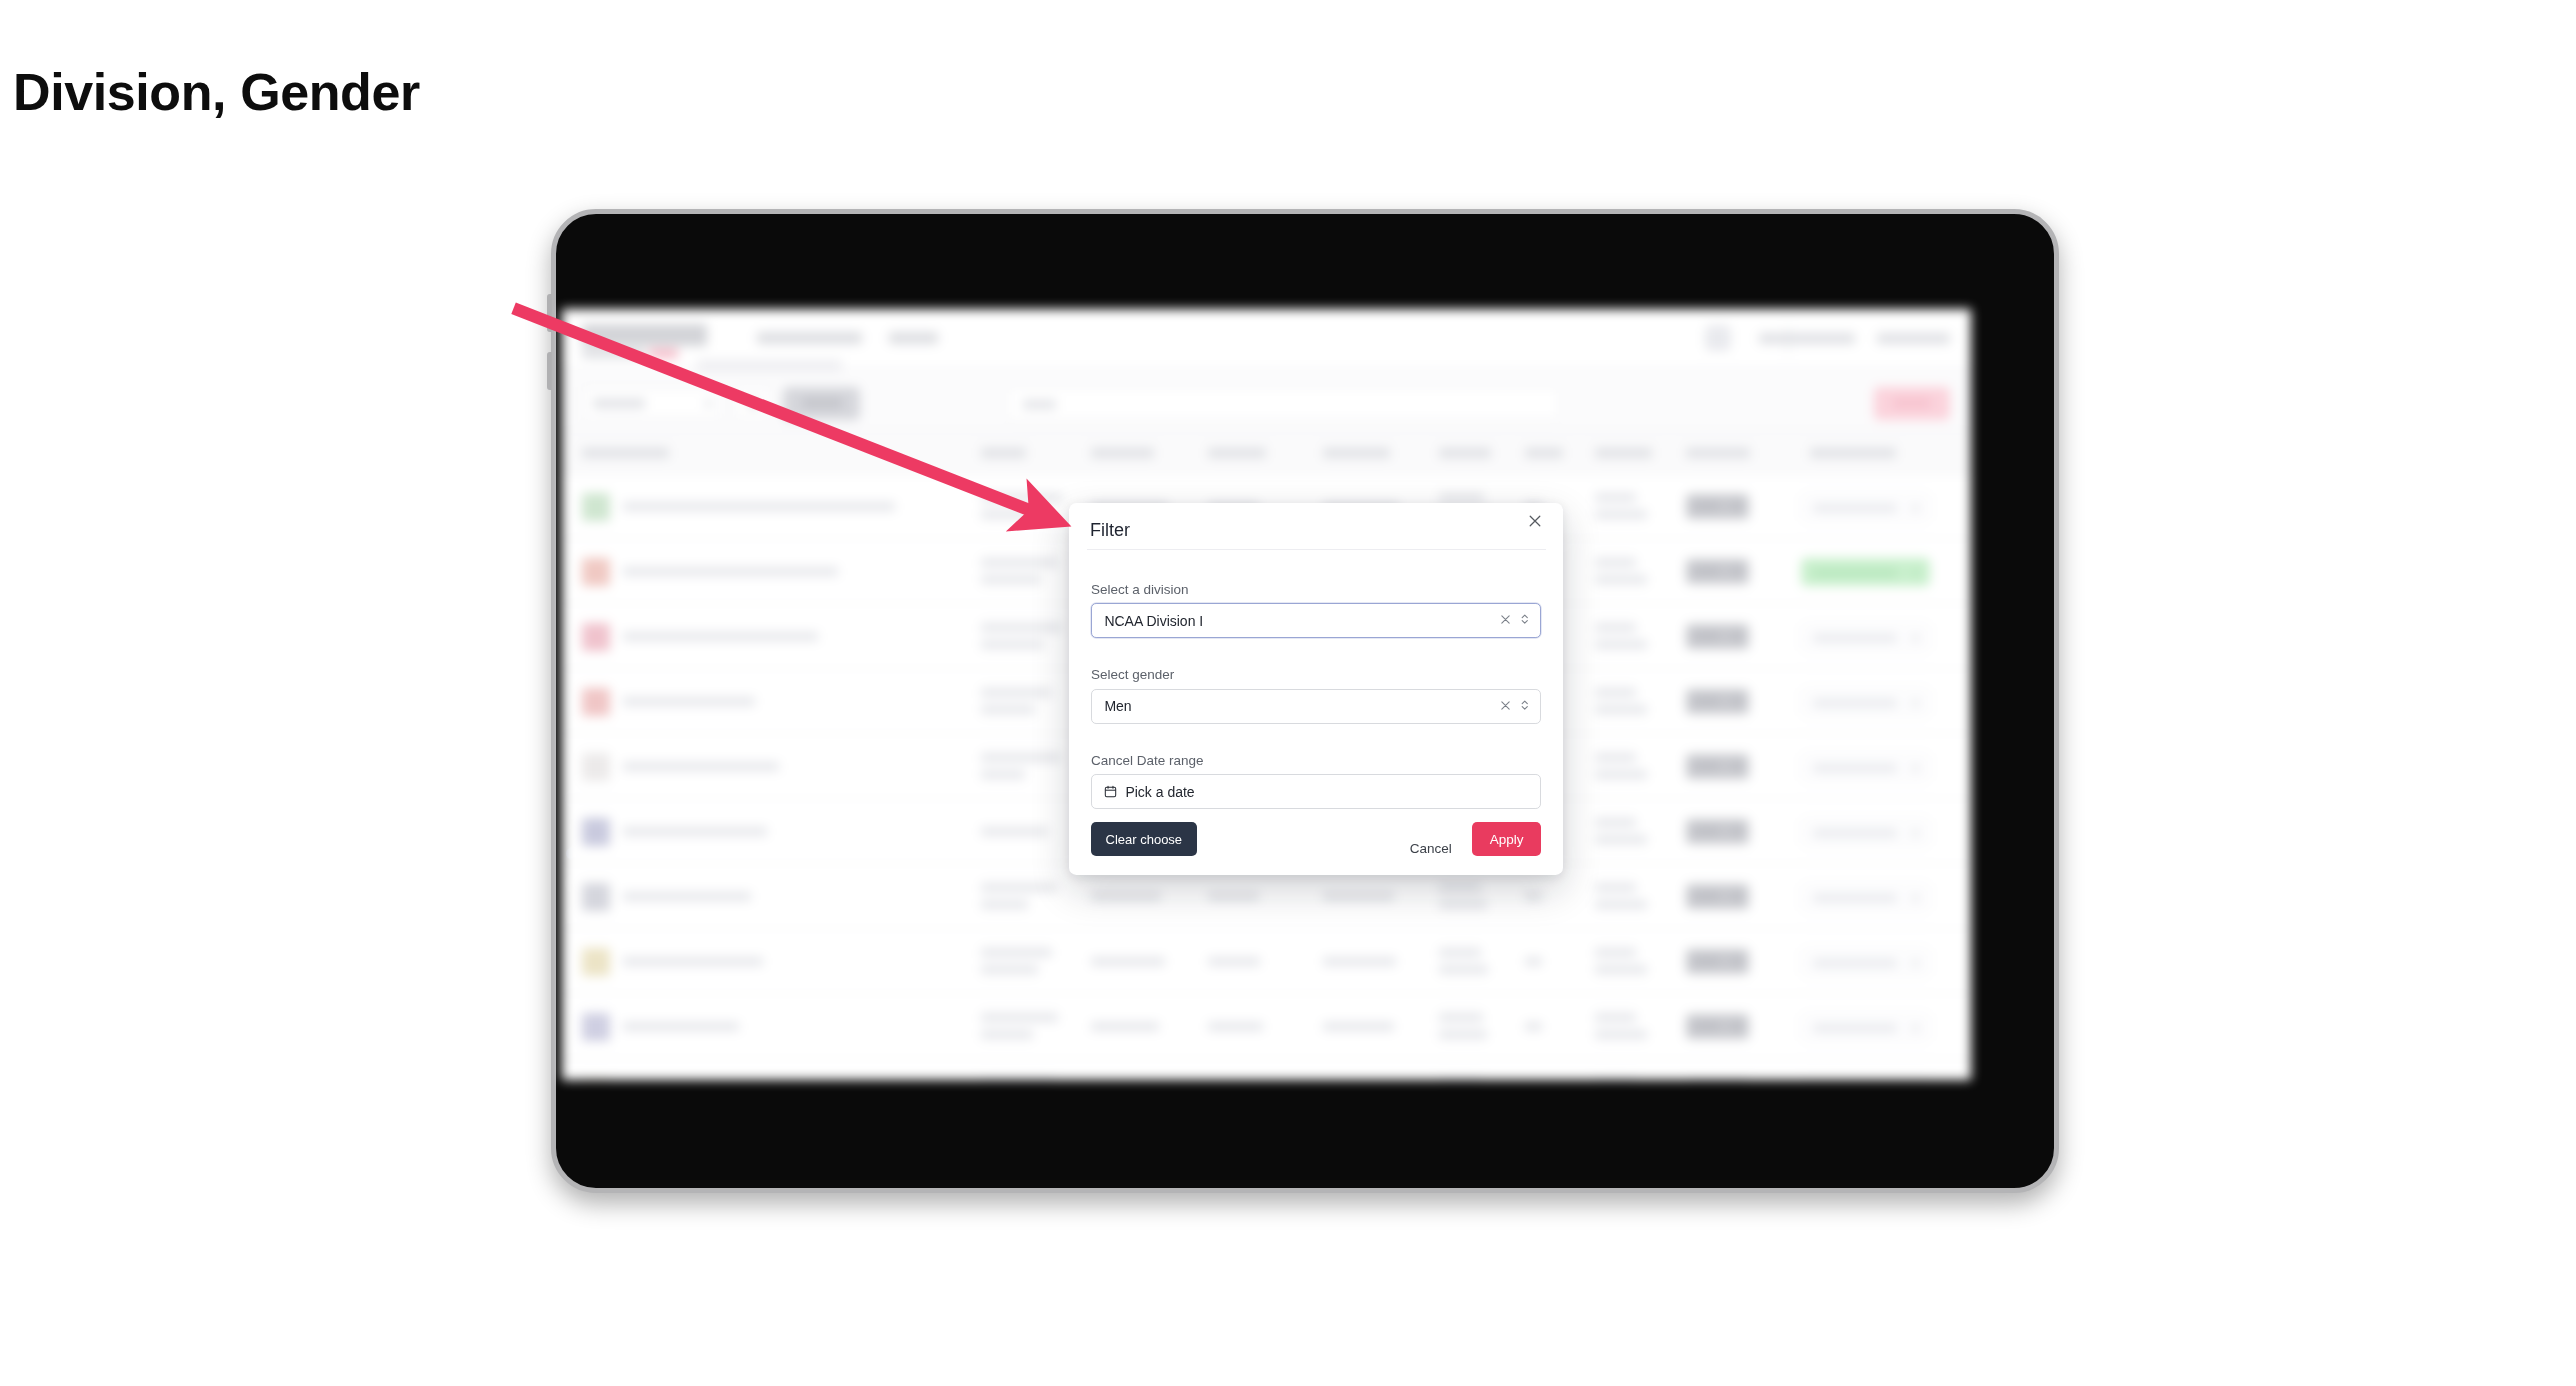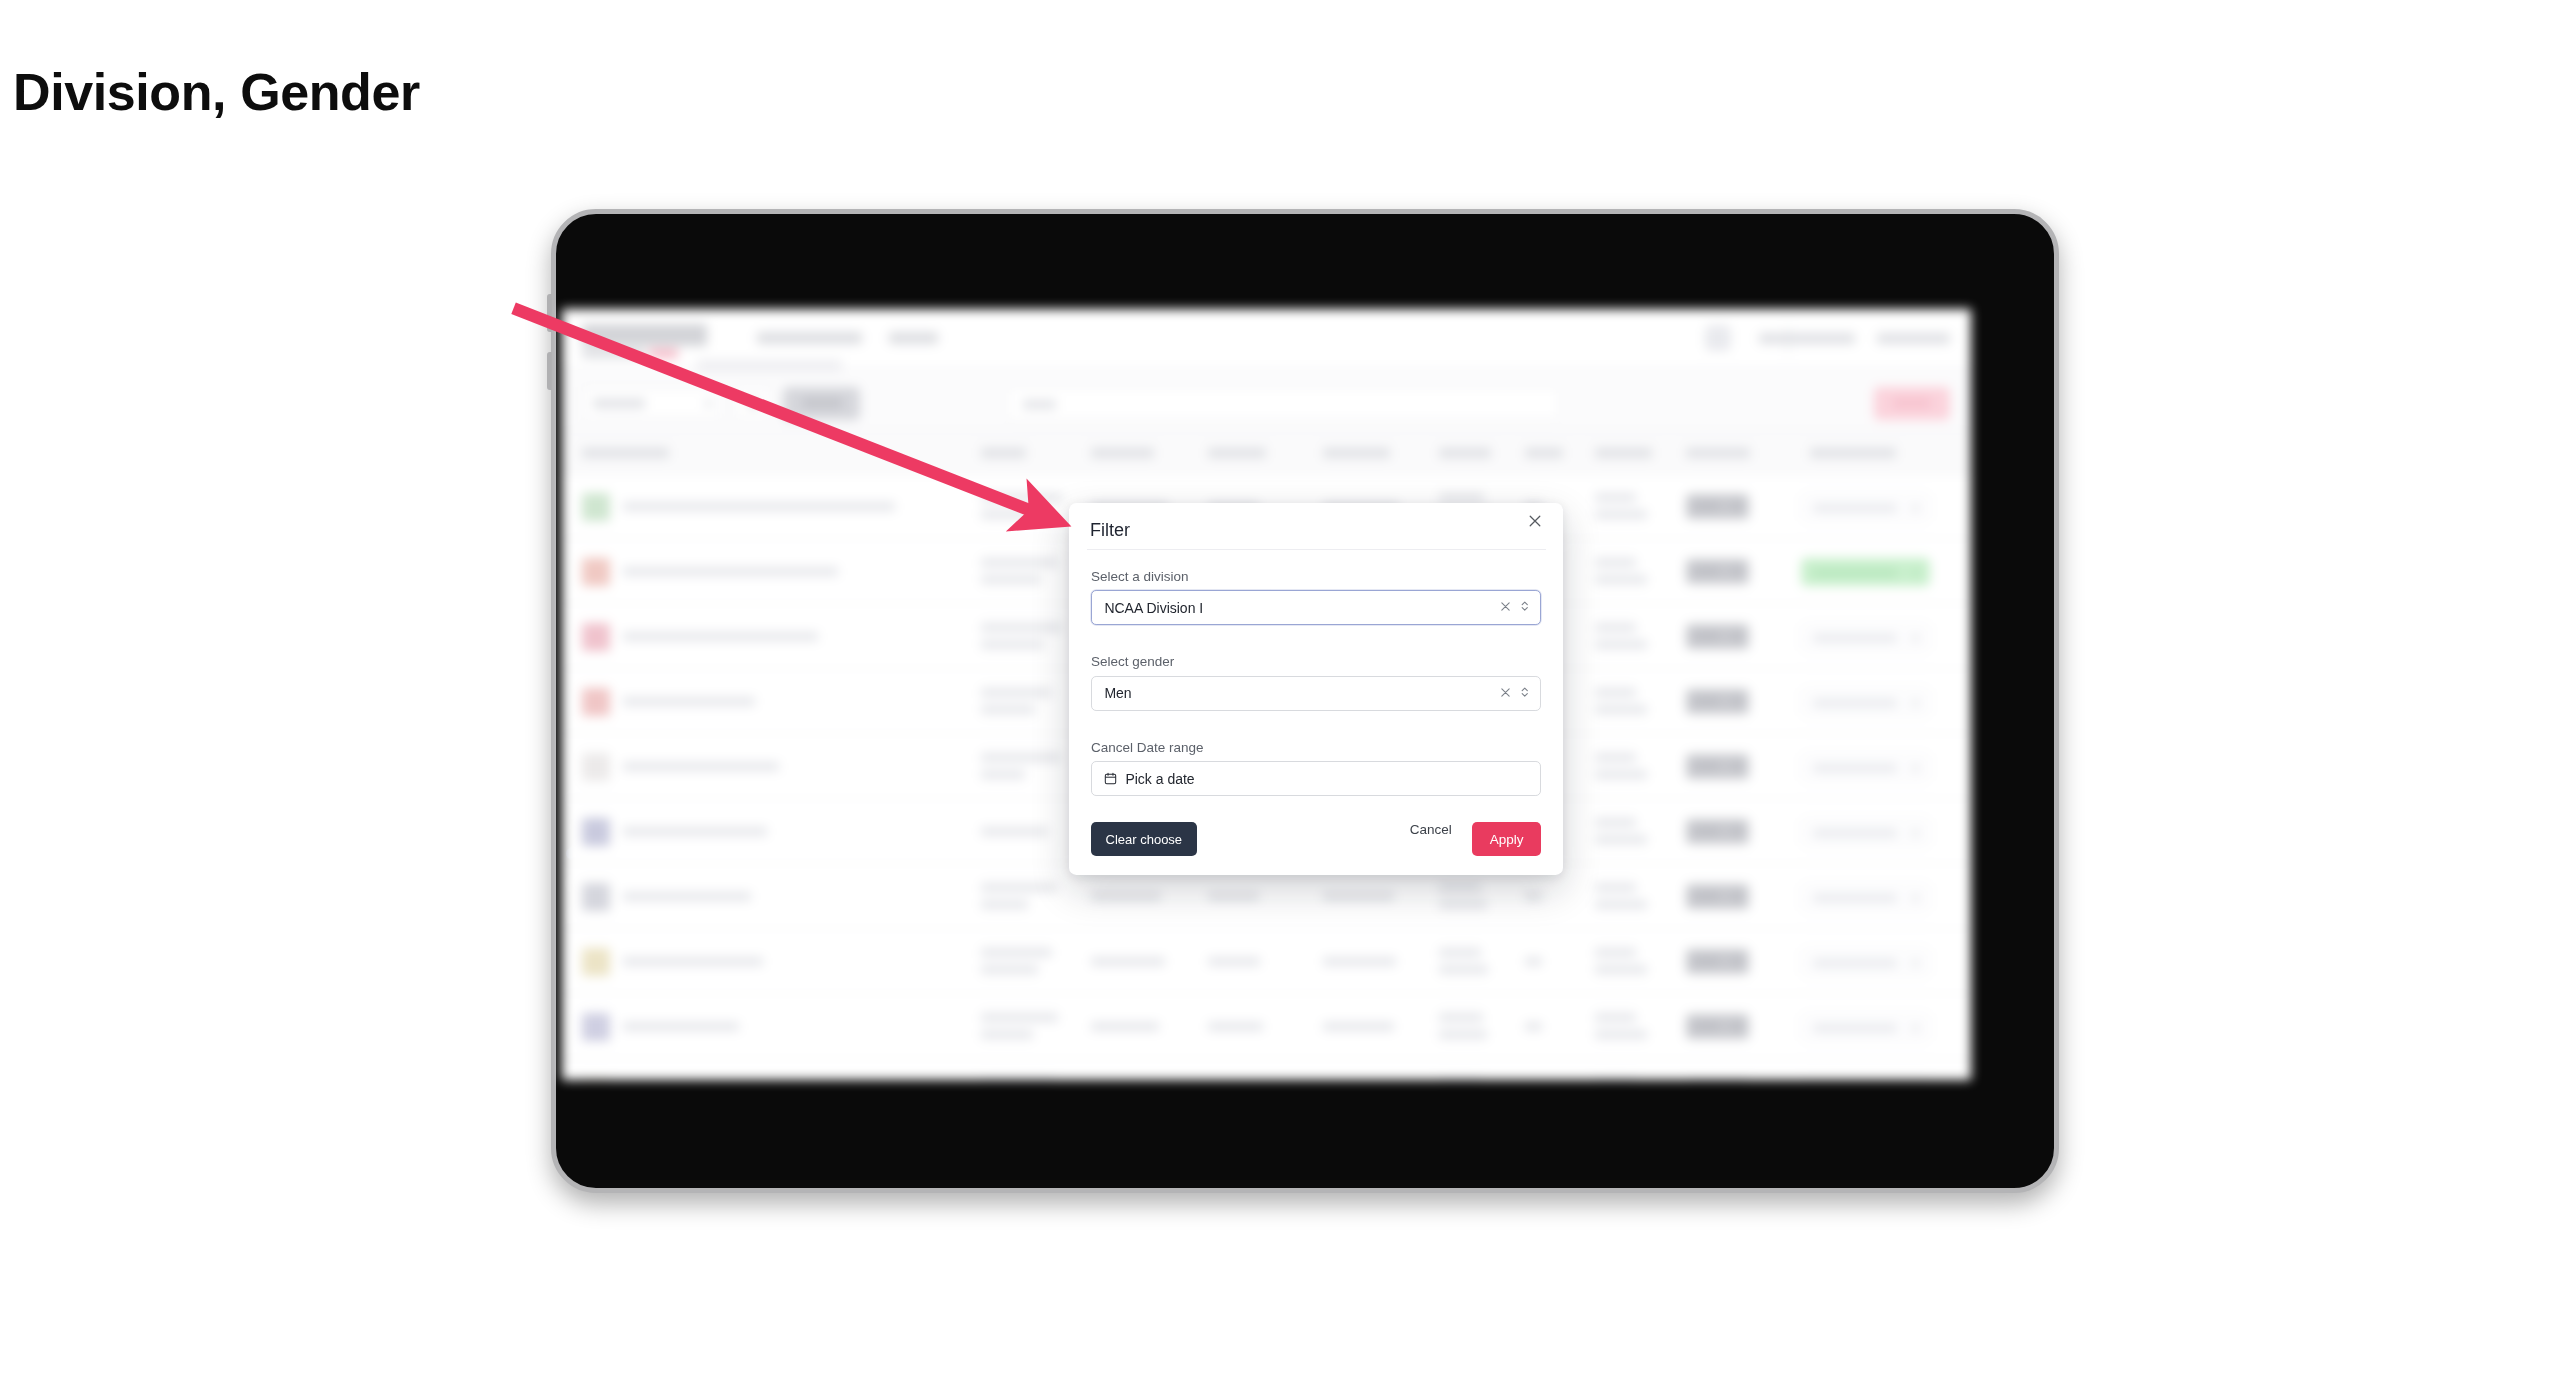--- a/index.html
+++ b/index.html
@@ -269,21 +269,21 @@
     cursor: pointer;
     color: #55595f;
   }
   .modal-body { padding: 11.6px 22px 0 22px; }
   .field-label {
     font-size: 13.5px;
     color: #5c616a;
     margin-bottom: 6.5px;
     margin-top: 29px;
   }
-  .field-label.first { margin-top: 7px; }
+  .field-label.first { margin-top: 20px; }
   .select-box {
     position: relative;
     height: 35px;
     background: #ffffff;
     border: 0.7px solid #d8dade;
     border-radius: 5.1px;
     display: flex;
     align-items: center;
   }
   .select-box.focused {
@@ -330,21 +330,21 @@
     color: #ffffff;
     font-size: 13px;
     padding: 9.5px 14.5px;
     border: none;
     border-radius: 5.1px;
     cursor: pointer;
     font-family: "Liberation Sans", sans-serif;
   }
   .footer-right {
     display: flex;
-    align-items: flex-start;
+    align-items: flex-end;
     gap: 20.4px;
   }
   .btn-cancel {
     background: none;
     border: none;
     font-size: 13.5px;
     color: #3c4149;
     cursor: pointer;
     font-family: "Liberation Sans", sans-serif;
   }

